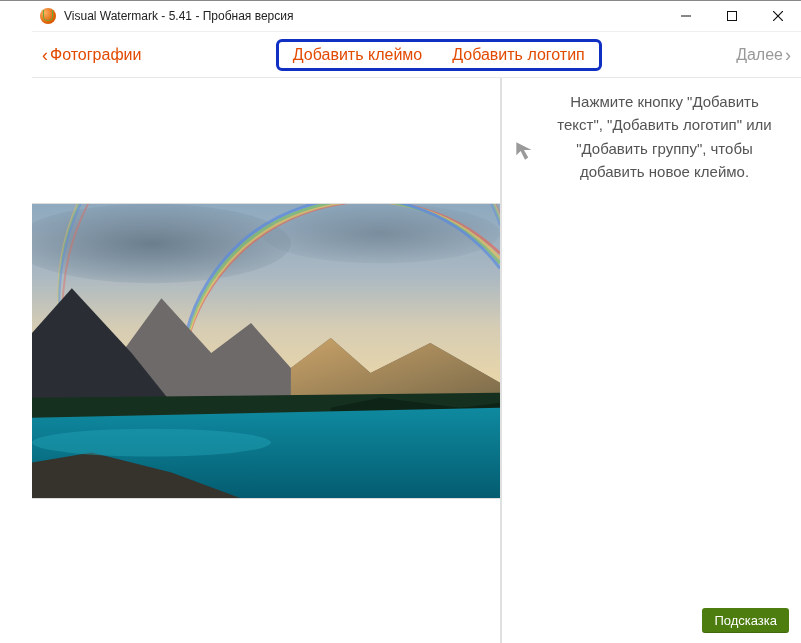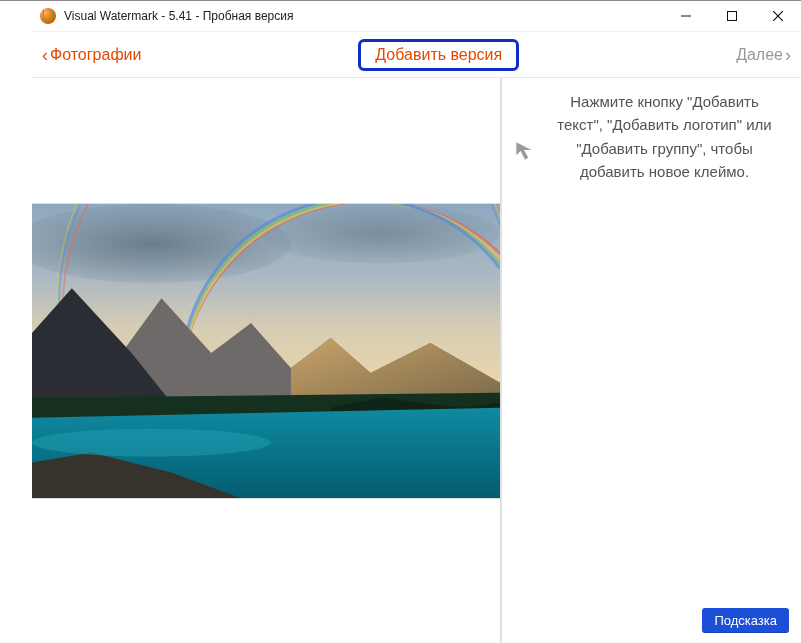--- a/index.html
+++ b/index.html
@@ -131,21 +131,21 @@
     color: #545454;
     font-size: 15px;
     line-height: 1.55;
     text-align: center;
     flex:1;
   }
   .tip-btn {
     position: absolute;
     right: 12px;
     bottom: 10px;
-    background: #1d4ed8;
+    background: #4d7c0f;
     color: #fff;
     border: none;
     border-radius: 3px;
     padding: 5px 12px;
     font-size: 13px;
     box-shadow: inset 0 -1px 0 rgba(0,0,0,0.15);
   }
   .footer-area {
     position: relative;
   }
@@ -177,21 +177,22 @@
     </div>
   </div>
 
   <div class="toolbar">
     <div class="nav-left">
       <span class="chev">‹</span>
       <span>Фотографии</span>
     </div>
     <span class="tb-spacer"></span>
     <div class="add-group">
-      <span class="add-btn">Добавить версия</span>
+      <span class="add-btn">Добавить клеймо</span>
+      <span class="add-btn">Добавить логотип</span>
     </div>
     <span class="tb-spacer"></span>
     <div class="nav-right">
       <span>Далее</span>
       <span class="chev">›</span>
     </div>
   </div>
 
   <div class="content">
 

